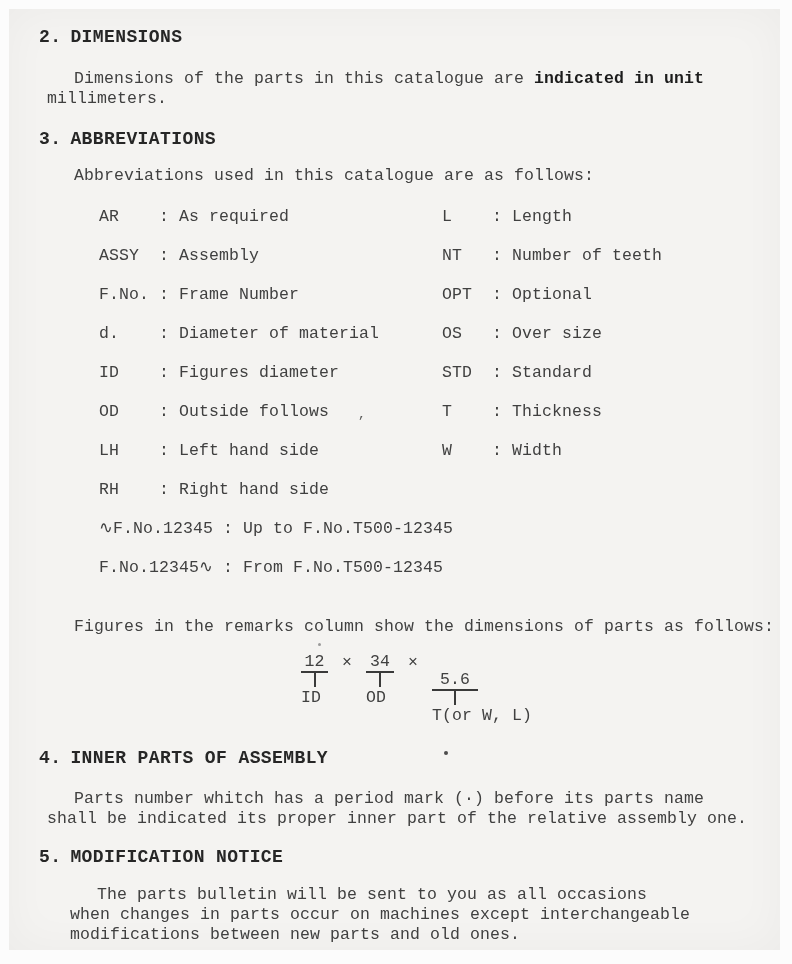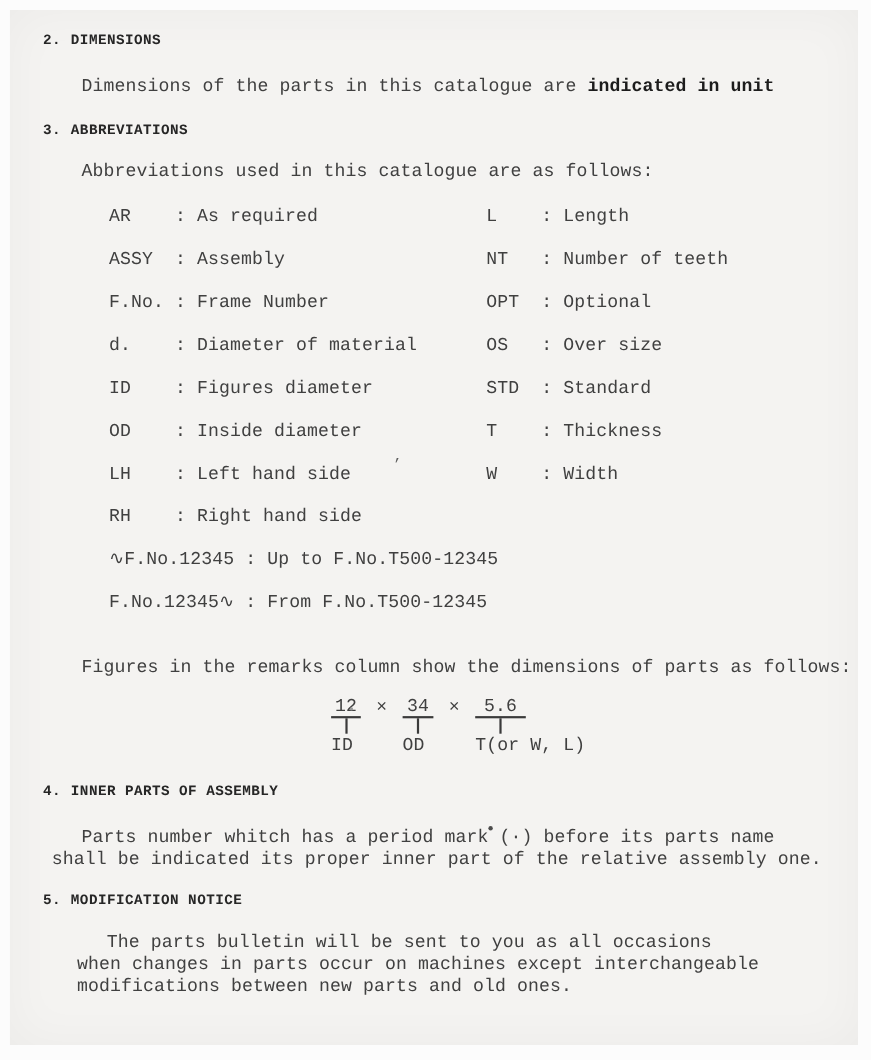--- a/index.html
+++ b/index.html
@@ -20,21 +20,21 @@
     box-shadow: inset 0 0 45px rgba(0,0,0,0.035);
     color: #404040;
   }
   .doc {
     padding: 17px 18px 0 30px;
     font-size: 16.5px;
     line-height: 20px;
     letter-spacing: 0.1px;
   }
   .heading {
-    font-size: 13px;
+    font-size: 18px;
     font-weight: bold;
     line-height: 22px;
     letter-spacing: 0.4px;
     color: #262626;
     white-space: nowrap;
   }
   .heading .h-num { margin-right: 9px; }
   .para { margin-left: 8px; white-space: nowrap; font-family: Liberation Mono, monospace; }
   .para .line { white-space: nowrap; }
   .para .line.first { text-indent: 27px; }
@@ -55,21 +55,21 @@
   .abbr-cell.right .ab { width: 50px; }
   .abbr-cell .colon { margin-right: 10px; }
   .range-row { margin-bottom: 19px; white-space: nowrap; }
 
   .p-remarks { margin-top: 39px; text-align: right; }
 
   .figure { display: flex; align-items: flex-start; margin: 16px 0 0 262px; }
   .fig-item { display: flex; flex-direction: column; justify-content: flex-end; }
   .fig-item.w1 { width: 27px; }
   .fig-item.w2 { width: 28px; }
-  .fig-item.w3 { width: 46px; }
+  .fig-item.w3 { width: 46px; margin-top: 18px; }
   .fig-num {
     text-align: center;
     border-bottom: 2px solid #3a3a3a;
     padding-bottom: 1px;
     line-height: 17px;
   }
   .fig-tick { width: 2px; height: 14px; background: #3a3a3a; align-self: center; }
   .fig-label { margin-top: 2px; white-space: nowrap; align-self: flex-start; line-height: 18px; }
   .fig-x { margin: 0 14px; line-height: 20px; }
 
@@ -83,20 +83,21 @@
 
 <div class="scan-page">
   <div class="doc">
 
     <div class="heading h-dim">
       <span class="h-num">2.</span><span>DIMENSIONS</span>
     </div>
 
     <div class="para p-dim">
       <div class="line first"><span>Dimensions of the parts in this catalogue are </span><span class="ink-heavy">indicated in unit</span></div>
+      <div class="line">millimeters.</div>
     </div>
 
     <div class="heading h-abbr">
       <span class="h-num">3.</span><span>ABBREVIATIONS</span>
     </div>
 
     <div class="para p-intro">
       <div class="line first">Abbreviations used in this catalogue are as follows:</div>
     </div>
 
@@ -164,21 +165,21 @@
             <span class="ab">STD</span>
             <span class="colon">:</span>
             <span>Standard</span>
           </div>
       </div>
 
       <div class="abbr-row">
         <div class="abbr-cell left">
             <span class="ab">OD</span>
             <span class="colon">:</span>
-            <span>Inside diameter</span>
+            <span>Outside follows</span>
           </div>
         <div class="abbr-cell right">
             <span class="ab">T</span>
             <span class="colon">:</span>
             <span>Thickness</span>
           </div>
       </div>
 
       <div class="abbr-row">
         <div class="abbr-cell left">

